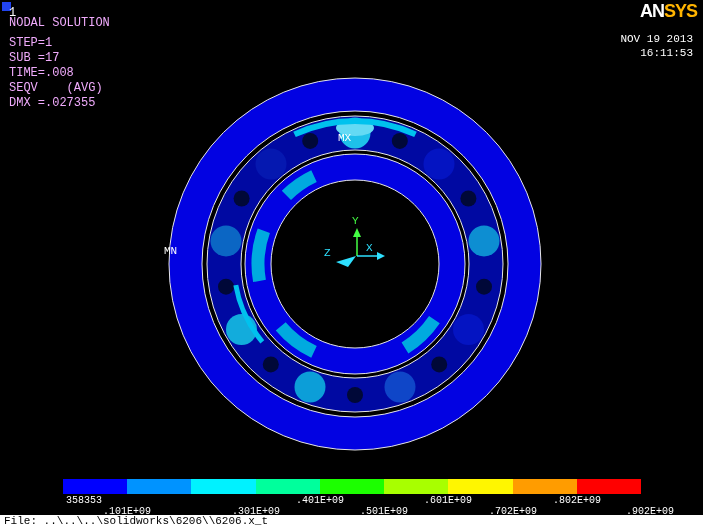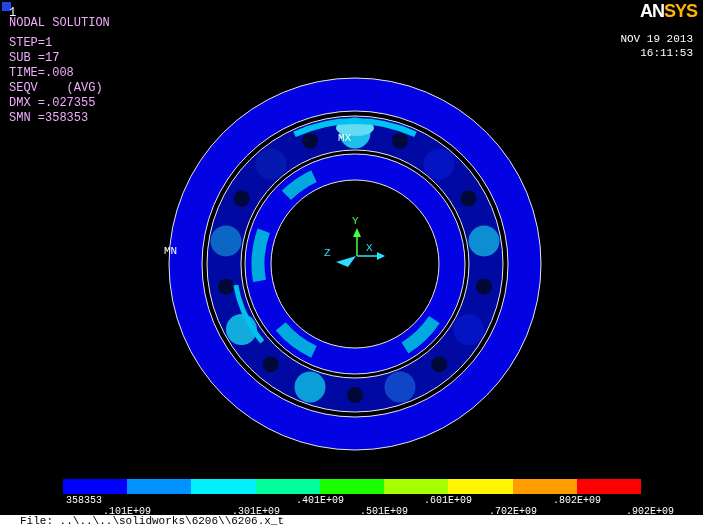--- a/index.html
+++ b/index.html
@@ -26,38 +26,37 @@
   .bearing{position:absolute;left:160px;top:68px;}
   
   .legend-bar{position:absolute;left:63px;top:479px;width:578px;height:15px;display:flex;}
   .legend-bar .seg{flex:1;height:100%;}
   .lg-label{position:absolute;font-size:10px;line-height:10px;color:#fff;white-space:pre;}
   .lg-label.center{transform:translateX(-50%);}
   .row1{top:496px;}
   .row2{top:507px;}
   
   .status-bar{position:absolute;left:0;top:515px;width:703px;height:13px;background:#ffffff;}
-  .status-bar span{position:absolute;left:4px;top:1px;font-size:11px;line-height:11px;color:#000;white-space:pre;margin-left:16px;}
+  .status-bar span{position:absolute;left:4px;top:1px;font-size:11px;line-height:11px;color:#000;white-space:pre;}
 </style>
 </head>
 <body>
 
 <div id="screen">
 
   <div class="win-icon"></div>
   <div class="plot-id mono">1</div>
 
   <div class="sol-info">
     <span class="ann-line first">NODAL SOLUTION</span>
     <span class="ann-line">STEP=1</span>
     <span class="ann-line">SUB =17</span>
     <span class="ann-line">TIME=.008</span>
     <span class="ann-line">SEQV    (AVG)</span>
     <span class="ann-line">DMX =.027355</span>
-    <span class="ann-line">SMN =358353</span>
   </div>
 
   <div class="logo"><span>AN</span><span class="gold" style="color: rgb(255, 180, 0);">SYS</span></div>
   <div class="datetime mono">
     <div>NOV 19 2013</div>
     <div>16:11:53</div>
   </div>
 
   <svg class="bearing" width="390" height="392" viewBox="0 0 390 392">
 

